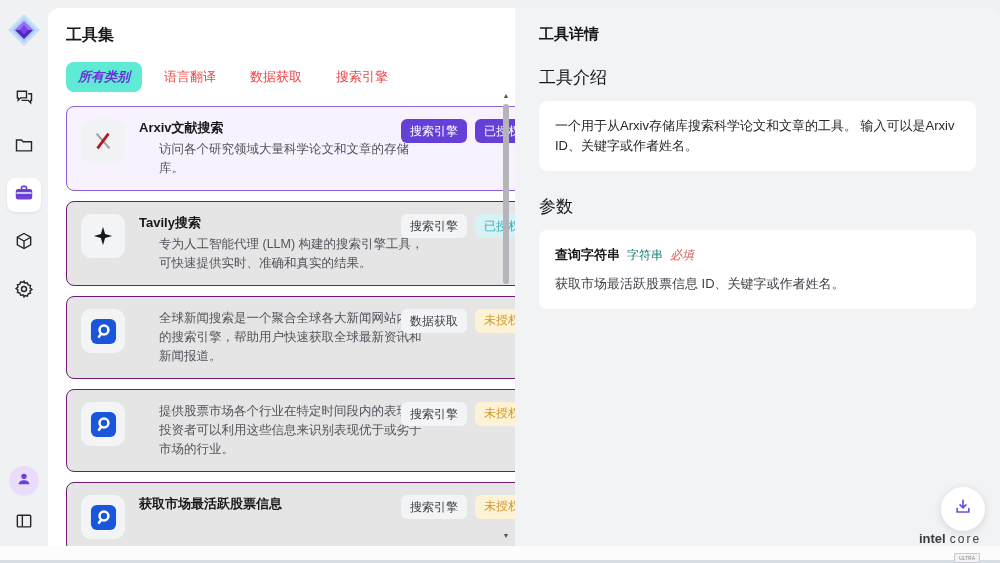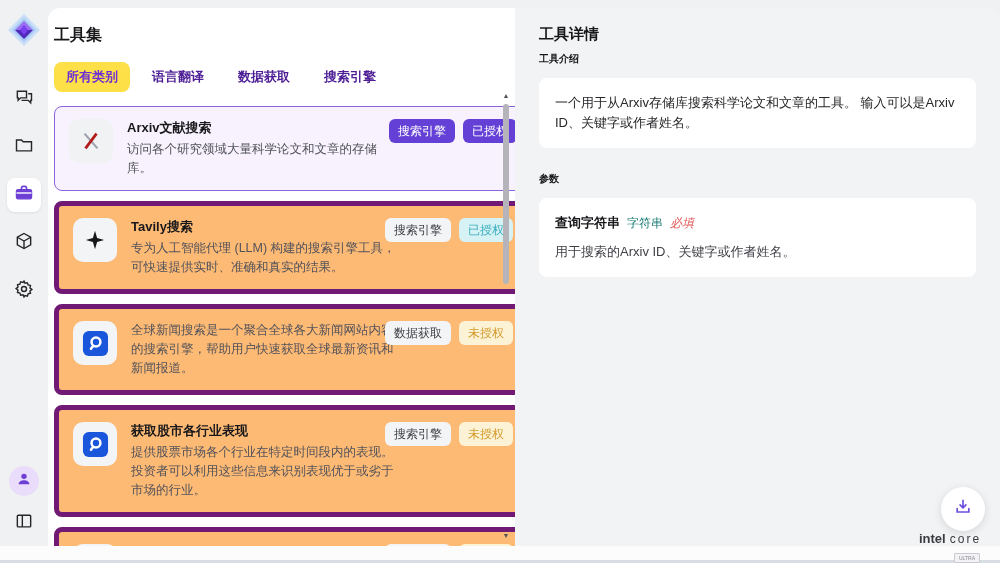--- a/index.html
+++ b/index.html
@@ -35,66 +35,65 @@
   .avatar-btn svg { width:16px; height:16px; fill:#6d3fd4; }
   .panel-btn { width:30px; height:30px; display:flex; align-items:center; justify-content:center; margin-bottom:8px; cursor:pointer; }
   .panel-btn svg { width:20px; height:20px; stroke:#27272a; fill:none; stroke-width:1.7; }
 
   
   .main { position:absolute; left:48px; top:8px; width:952px; height:538px; display:flex; }
 
   
   .list-panel {
     width:467px; background:#ffffff; border-top-left-radius:12px;
-    position:relative; padding:17px 0 0 6px; overflow:hidden;
+    position:relative; padding:17px 0 0 18px; overflow:hidden;
   }
   .list-title { font-size:16px; font-weight:bold; margin-bottom:16px; }
   .tabs { display:flex; align-items:center; gap:10px; margin-bottom:14px; }
   .tab {
-    font-size:13px; color:#4c1d95; padding:6px 12px; border-radius:8px; cursor:pointer;
+    font-size:13px; color:#ef4444; padding:6px 12px; border-radius:8px; cursor:pointer;
     white-space:nowrap;
-    font-weight:bold;
-  }
-  .tab.active { background:#fde047; color:#6d2fd6; font-weight:bold; }
+  }
+  .tab.active { background:#5eead4; color:#6d2fd6; font-weight:bold;font-style:italic; }
 
   .cards { width:477px; height:452px; overflow:hidden; }
   .card {
-    position:relative; background:#fdba74; border:5px solid #701a75; border-radius:8px;
+    position:relative; background:#e5e5e5; border:1px solid #701a75; border-radius:8px;
     padding:12px 14px; margin-bottom:10px; display:flex; gap:14px; cursor:pointer;
   }
   .card.selected { background:#f7f2fd; border:1.5px solid #8a63dd; }
   .card-icon {
     width:44px; height:44px; border-radius:10px; background:#f3f4f6;
     display:flex; align-items:center; justify-content:center; flex:none;
   }
   .card.selected .card-icon { background:#f1f2f4; }
   .card-main { flex:1; min-width:0; }
   .card-title { font-size:13px; font-weight:bold; line-height:18px; margin-bottom:3px; padding-right:150px; }
-  .card-desc { font-size:12.5px; line-height:19px; color:#52525b; max-width:272px; }
+  .card-desc { font-size:12.5px; line-height:19px; color:#52525b; max-width:272px;margin-left:20px; }
   .card-badges { position:absolute; top:12px; right:13px; display:flex; gap:8px; }
   .badge { font-size:12px; line-height:1; padding:6px 9px; border-radius:6px; white-space:nowrap; }
   .badge.purple { background:#6440d6; color:#ffffff; }
   .badge.gray   { background:#f3f4f6; color:#3f3f46; }
   .badge.cyan   { background:#d7f2f5; color:#38aebe; }
-  .badge.yellow { background:#fcf3d6; color:#d39a2d; }
+  .badge.yellow { background:#fcf3d6; color:#d39a2d;font-family:Liberation Mono, monospace; }
 
   
   .scrollbar { position:absolute; right:4px; top:84px; bottom:6px; width:10px; }
   .sb-arrow { position:absolute; left:0; width:10px; height:8px; font-size:7px; color:#52525b; text-align:center; line-height:8px; cursor:pointer; }
   .sb-arrow.up { top:0; }
   .sb-arrow.down { bottom:0; }
   .sb-thumb { position:absolute; left:2px; top:12px; width:6px; height:180px; background:#b4b4ba; border-radius:3px; cursor:grab; }
 
   
   .detail-panel {
     flex:1; background:#f2f3f5; border-top-right-radius:12px;
     padding:17px 24px 0 24px; position:relative;
   }
-  .detail-title { font-size:15px; font-weight:bold; margin-bottom:8px; }
-  .section-title { font-size:10px; font-weight:bold; margin-bottom:12px; }
+  .detail-title { font-size:15px; font-weight:bold; margin-bottom:22px; }
+  .section-title { font-size:17px; font-weight:normal; margin-bottom:12px; }
   .white-card {
     background:#ffffff; border-radius:8px; padding:15px 16px; margin-bottom:24px;
     font-size:13px; line-height:20px; color:#27272a;
   }
   .param-head { display:flex; align-items:baseline; gap:7px; margin-bottom:9px; }
   .param-name { font-size:13px; font-weight:bold; color:#18181b; }
   .param-type { font-size:12px; color:#0f766e; }
   .param-required { font-size:12px; color:#e25555;font-style:italic; }
   .param-desc { font-size:13px; color:#3f3f46; }
 
@@ -252,21 +251,20 @@
   </div>
         <div class="card">
     <div class="card-icon">
             <svg viewBox="0 0 28 28" width="27" height="27">
               <rect x="1" y="1" width="26" height="26" rx="6" fill="#1a56db"></rect>
               <circle cx="14.5" cy="12.5" r="4.6" fill="none" stroke="#ffffff" stroke-width="2.6"></circle>
               <path d="M11.5 16.5l-2.2 3" stroke="#ffffff" stroke-width="2.6" stroke-linecap="round"></path>
             </svg>
           </div>
     <div class="card-main">
-      <div class="card-title">获取股市各行业表现</div>
       <div class="card-desc">提供股票市场各个行业在特定时间段内的表现。投资者可以利用这些信息来识别表现优于或劣于市场的行业。</div>
     </div>
     <div class="card-badges">
       <span class="badge gray">搜索引擎</span>
       <span class="badge yellow">未授权</span>
     </div>
   </div>
         <div class="card">
     <div class="card-icon">
             <svg viewBox="0 0 28 28" width="27" height="27">
@@ -301,21 +299,21 @@
       <span>一个用于从Arxiv存储库搜索科学论文和文章的工具。 输入可以是Arxiv ID、关键字或作者姓名。</span>
     </div>
 
     <h3 class="section-title">参数</h3>
     <div class="white-card">
       <div class="param-head">
         <span class="param-name">查询字符串</span>
         <span class="param-type">字符串</span>
         <span class="param-required">必填</span>
       </div>
-      <div class="param-desc">用于搜索的Arxiv ID、关键字或作者姓名。</div>
+      <div class="param-desc">获取市场最活跃股票信息 ID、关键字或作者姓名。</div>
     </div>
   </section>
 </div>
 
 <div class="fab">
   <span>
     <svg viewBox="0 0 24 24">
         <path d="M12 4v9M8.5 9.5L12 13l3.5-3.5" fill="none" stroke-linecap="round" stroke-linejoin="round"></path>
         <path d="M5 14v4h14v-4" fill="none" stroke-linecap="round"></path>
       </svg>

